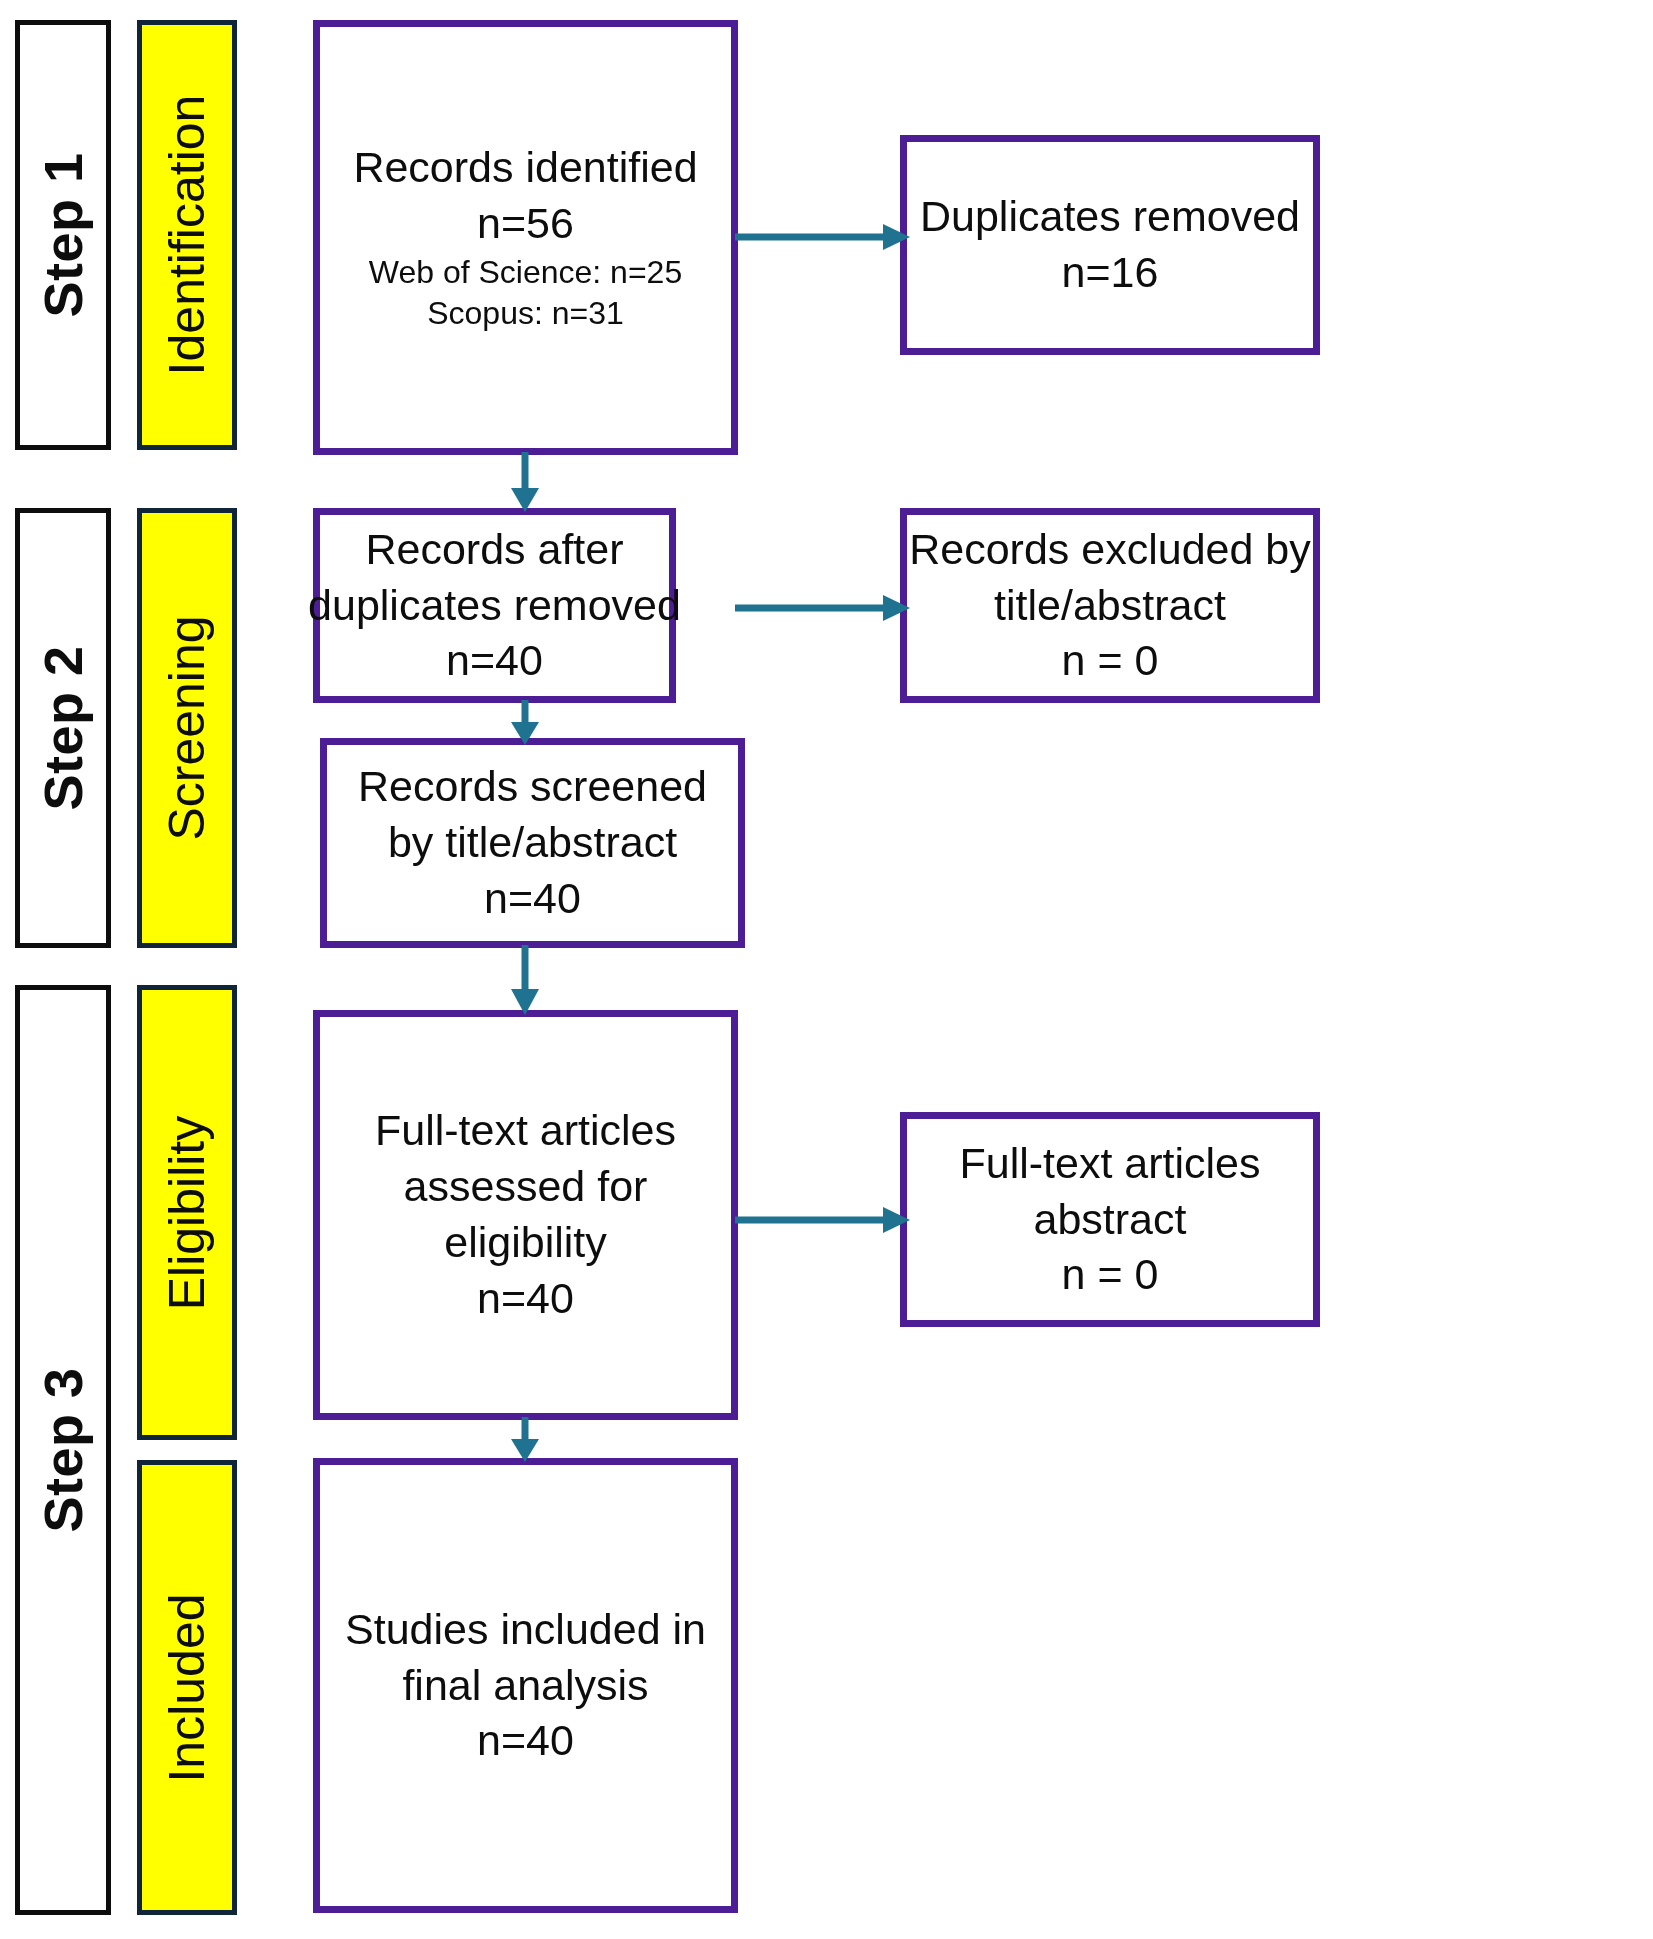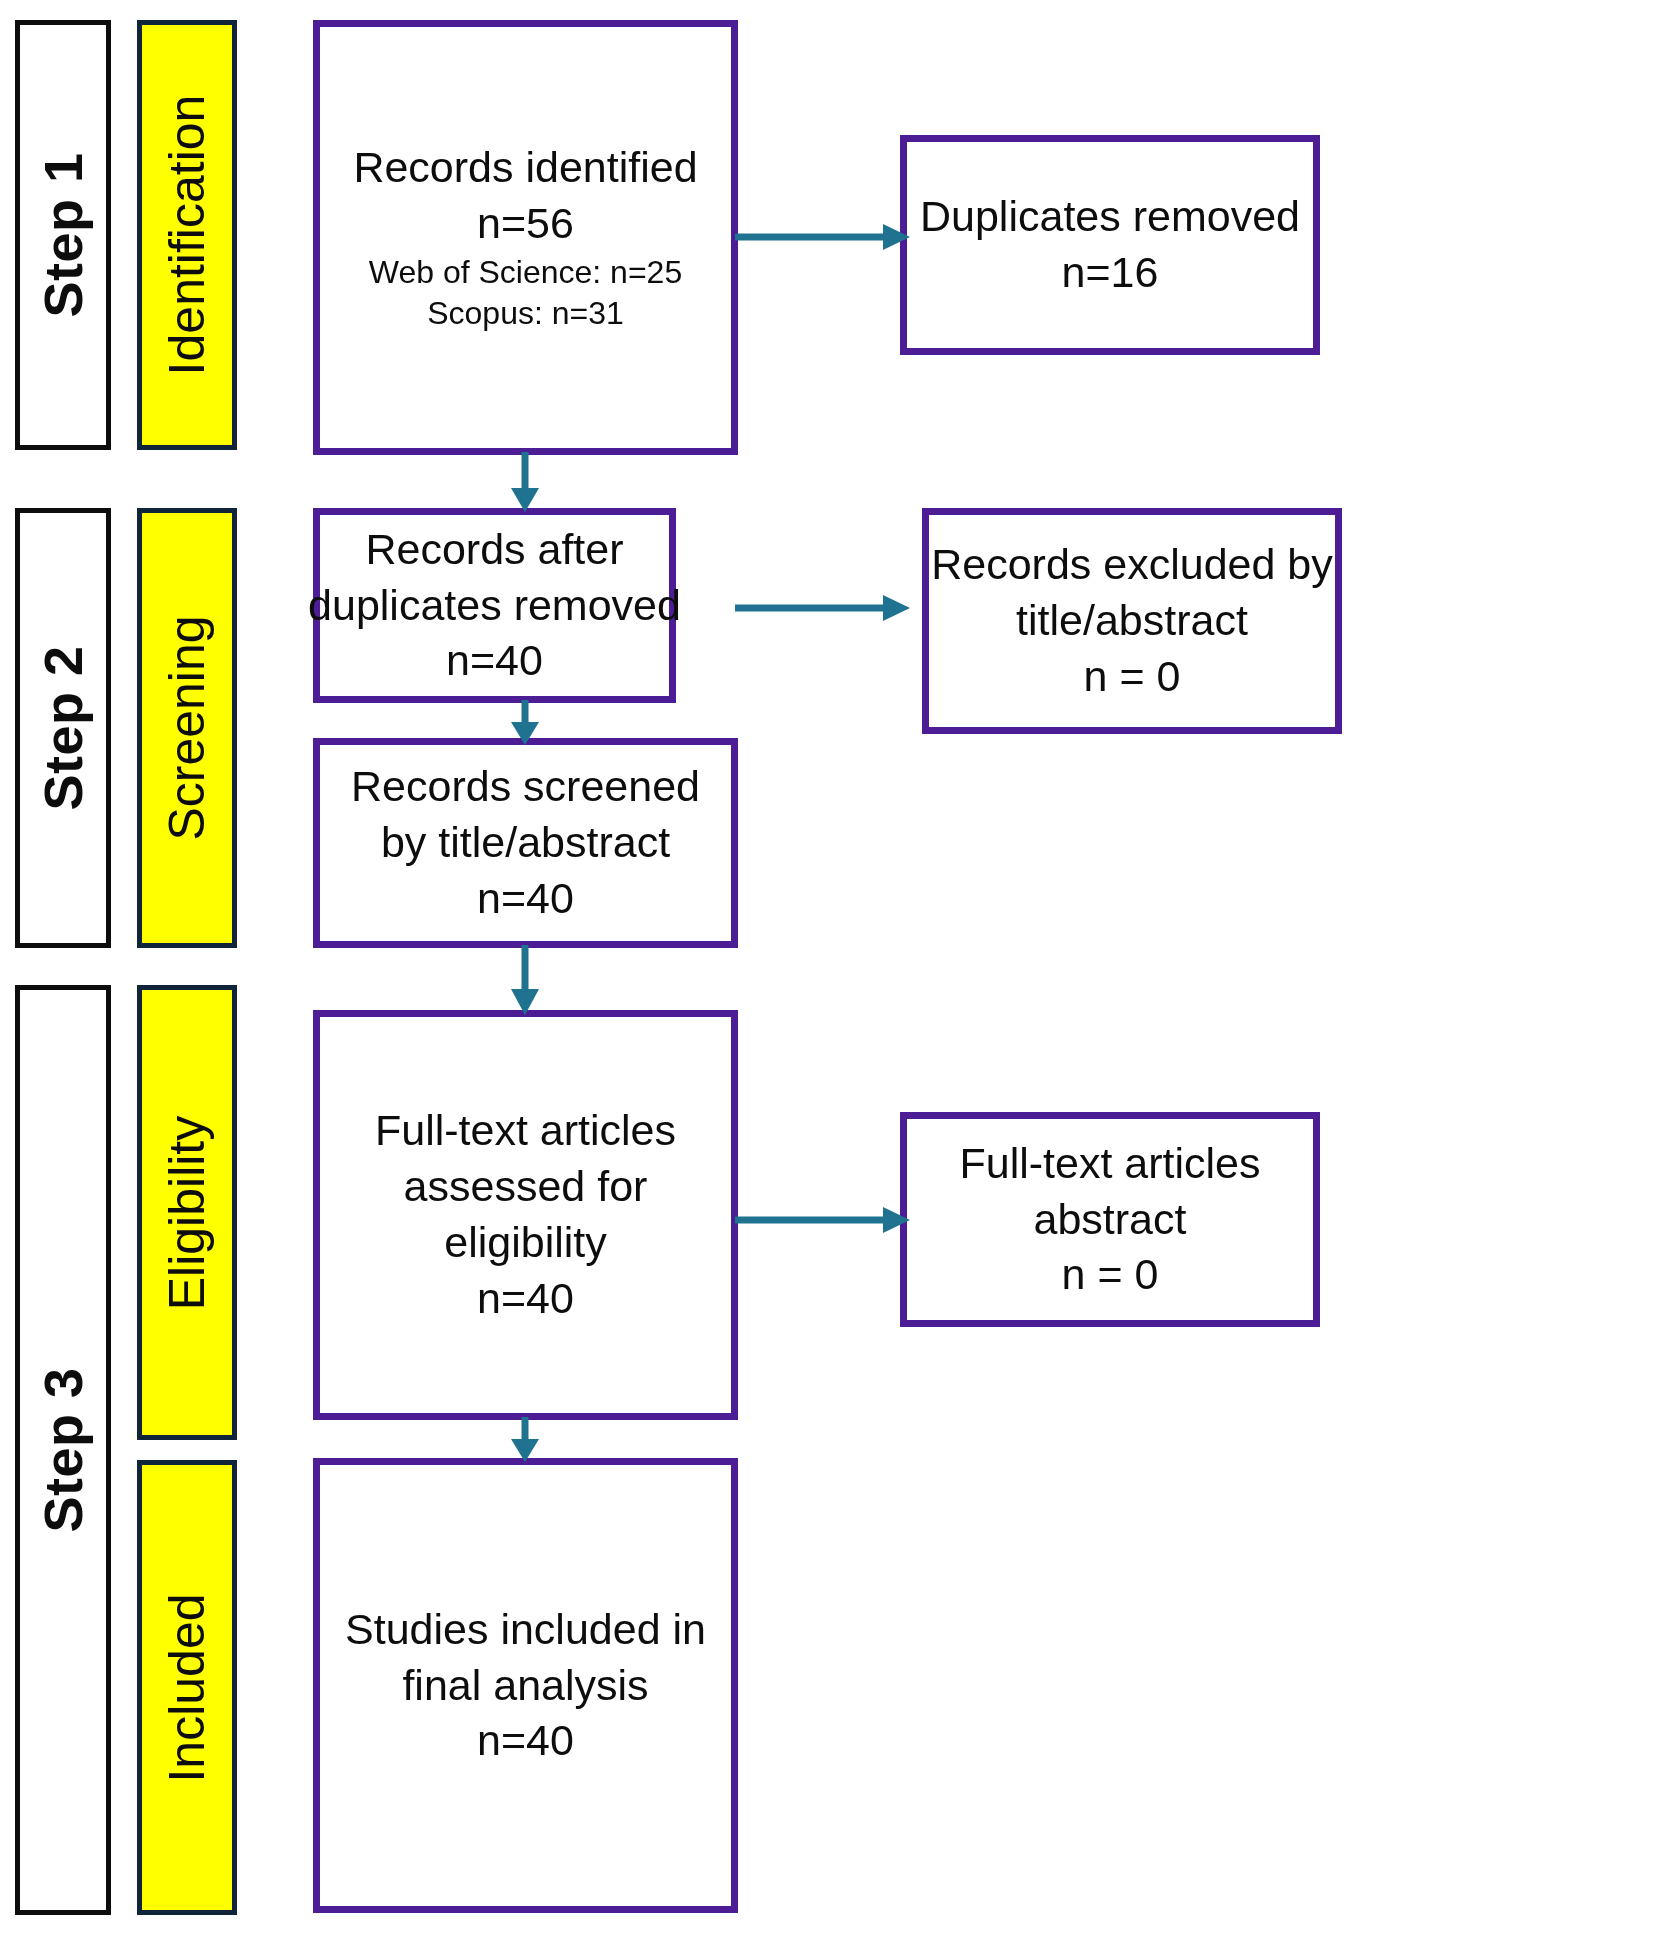--- a/index.html
+++ b/index.html
@@ -127,27 +127,27 @@
     <span class="flow-line fs-big">Duplicates removed</span>
     <span class="flow-line fs-big">n=16</span>
   </div>
 
   <div class="flow-box" style="left:313px; top:508px; width:363px; height:195px;">
     <span class="flow-line fs-big">Records after</span>
     <span class="flow-line fs-big">duplicates removed</span>
     <span class="flow-line fs-big">n=40</span>
   </div>
 
-  <div class="flow-box" style="left:900px; top:508px; width:420px; height:226px;margin-left:22px;">
+  <div class="flow-box" style="left:900px; top:508px; width:420px; height:195px;">
     <span class="flow-line fs-big">Records excluded by</span>
     <span class="flow-line fs-big">title/abstract</span>
     <span class="flow-line fs-big">n = 0</span>
   </div>
 
-  <div class="flow-box" style="left:313px; top:738px; width:425px; height:210px;">
+  <div class="flow-box" style="left:320px; top:738px; width:425px; height:210px;">
     <span class="flow-line fs-big">Records screened</span>
     <span class="flow-line fs-big">by title/abstract</span>
     <span class="flow-line fs-big">n=40</span>
   </div>
 
   <div class="flow-box" style="left:313px; top:1010px; width:425px; height:410px;">
     <span class="flow-line fs-big">Full-text articles</span>
     <span class="flow-line fs-big">assessed for</span>
     <span class="flow-line fs-big">eligibility</span>
     <span class="flow-line fs-big">n=40</span>

